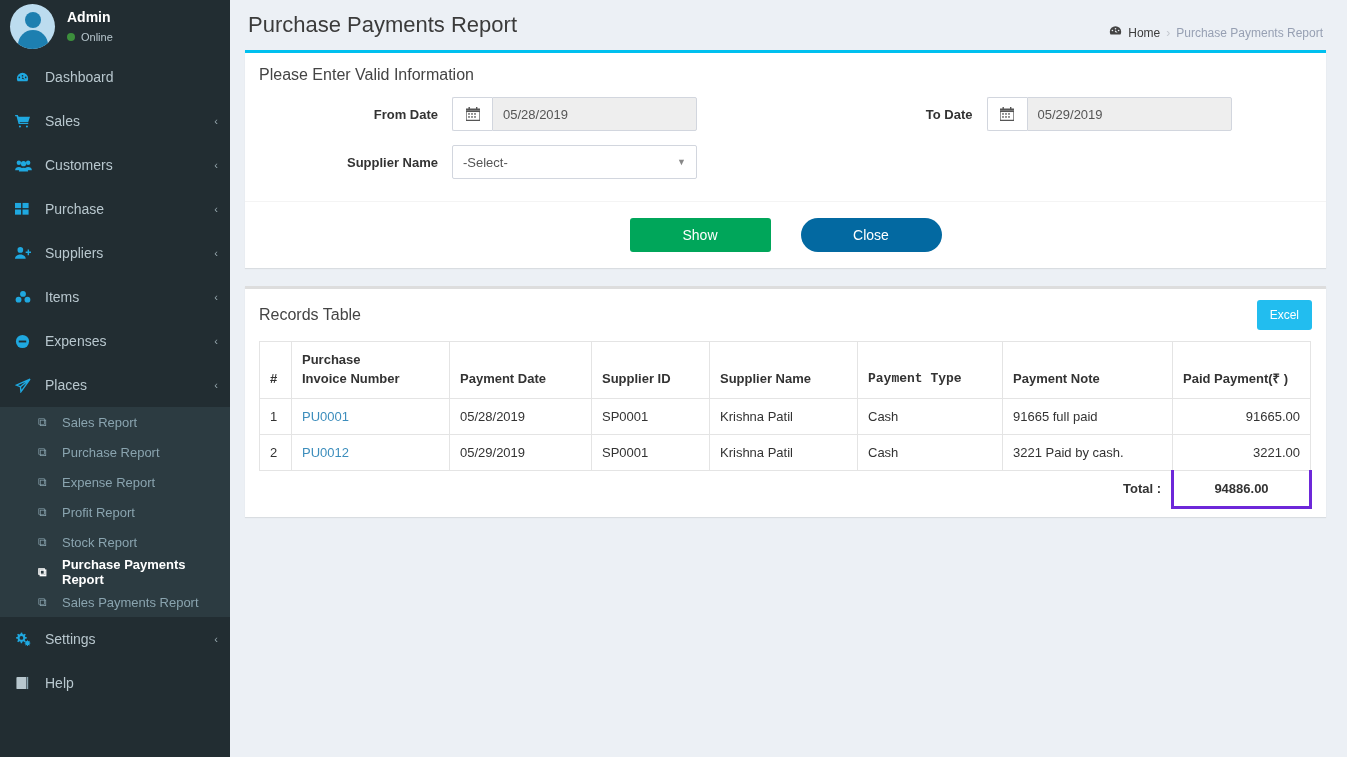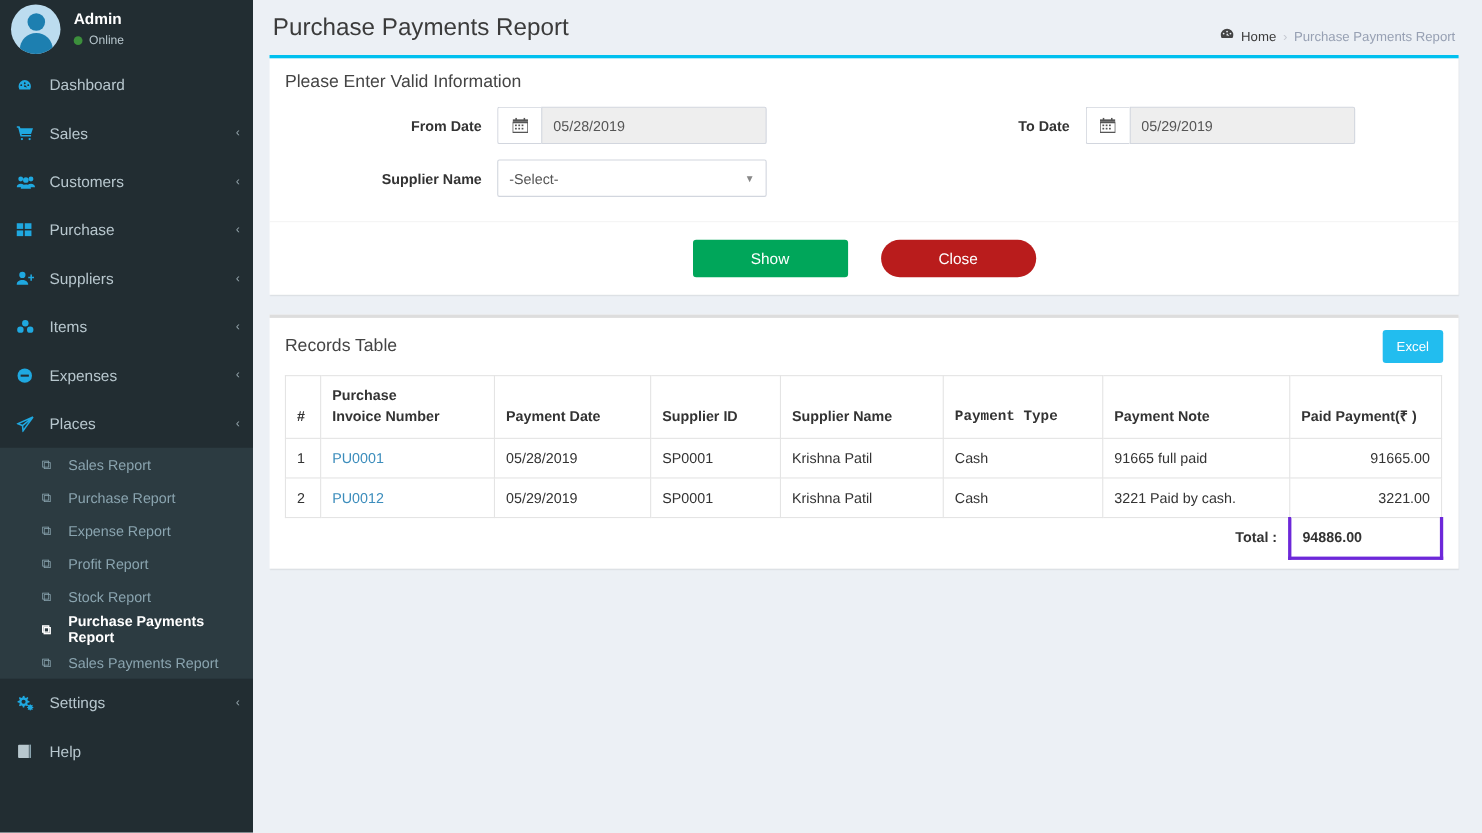--- a/index.html
+++ b/index.html
@@ -156,21 +156,21 @@
     border-top: 1px solid #f4f4f4;
     padding: 16px 14px;
     display: flex; justify-content: center; gap: 30px;
   }
   .btn {
     border: none; border-radius: 3px; color: #fff;
     font-size: 14px; padding: 9px 0; width: 141px;
     cursor: pointer; font-family: inherit;
   }
   .btn-show { background: #00a65a; }
-  .btn-close { background: #b91c1c; border-radius: 17px; }
+  .btn-close { background: #0369a1; border-radius: 17px; }
 
   
   table.records {
     width: 100%; border-collapse: collapse;
     font-size: 13px; color: #333;
   }
   table.records th {
     border: 1px solid #e4e4e4; padding: 9px 10px;
     text-align: left; vertical-align: bottom;
     font-weight: bold; color: #333; line-height: 1.45;
@@ -189,21 +189,21 @@
   table.records th.num, table.records td.num { text-align: right; }
   td.link a { color: #3c8dbc; text-decoration: none; cursor: pointer; }
   tr.total-row td {
     border-left: none; border-right: none;
   }
   tr.total-row td.total-label {
     text-align: right; font-weight: bold;
     border: none;
   }
   tr.total-row td.total-value {
-    text-align: left; font-weight: bold;
+    text-align: center; font-weight: bold;
     border: 3px solid #6d28d9; border-top: 1px solid #e4e4e4;
   }
 </style>
 </head>
 <body>
 
 <div class="app">
 
   <aside class="sidebar">
     <div class="user-panel">

